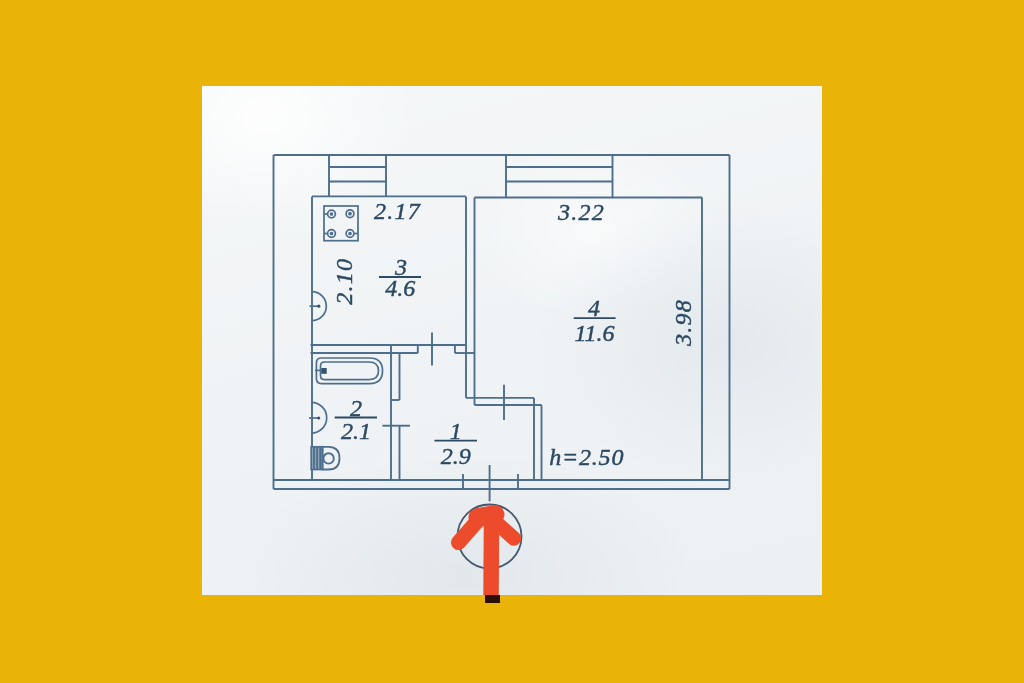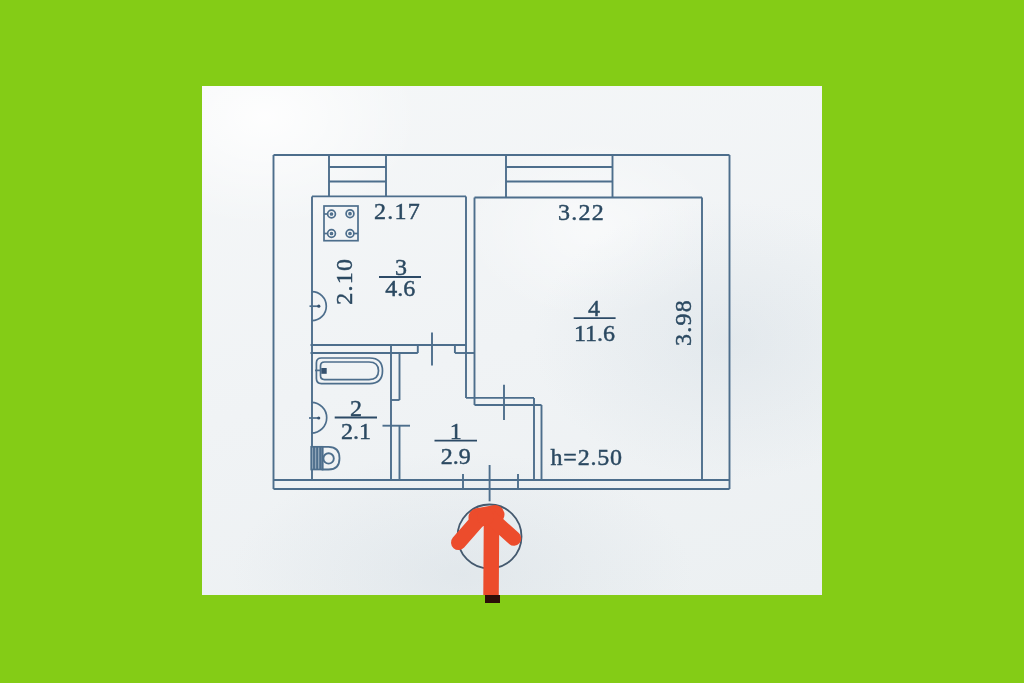--- a/index.html
+++ b/index.html
@@ -1,16 +1,16 @@
 <!DOCTYPE html>
 <html><head>
 <meta charset="utf-8">
 <style>
   html,body{margin:0;padding:0;background:#000;}
-  #stage{position:relative;width:1024px;height:683px;background:#84cc16;overflow:hidden;}
+  #stage{position:relative;width:1024px;height:683px;background:#eab308;overflow:hidden;font-style:italic;}
   #photo{position:absolute;left:202px;top:86px;width:620px;height:509px;
     background:
       radial-gradient(280px 200px at 85% 50%, rgba(198,210,219,0.30), rgba(198,210,219,0) 70%),
       radial-gradient(320px 170px at 42% 96%, rgba(195,207,216,0.28), rgba(195,207,216,0) 72%),
       radial-gradient(240px 170px at 10% 6%, rgba(255,255,255,0.85), rgba(255,255,255,0) 65%),
       radial-gradient(200px 140px at 63% 28%, rgba(255,255,255,0.5), rgba(255,255,255,0) 65%),
       linear-gradient(165deg,#f5f7f8 0%,#f0f3f5 50%,#ecf0f2 100%);}
   svg{position:absolute;left:0;top:0;filter:blur(0.45px);}
   text{font-family:"Liberation Serif",serif;fill:#2b4961;stroke:#2b4961;stroke-width:0.45;}
 </style>

